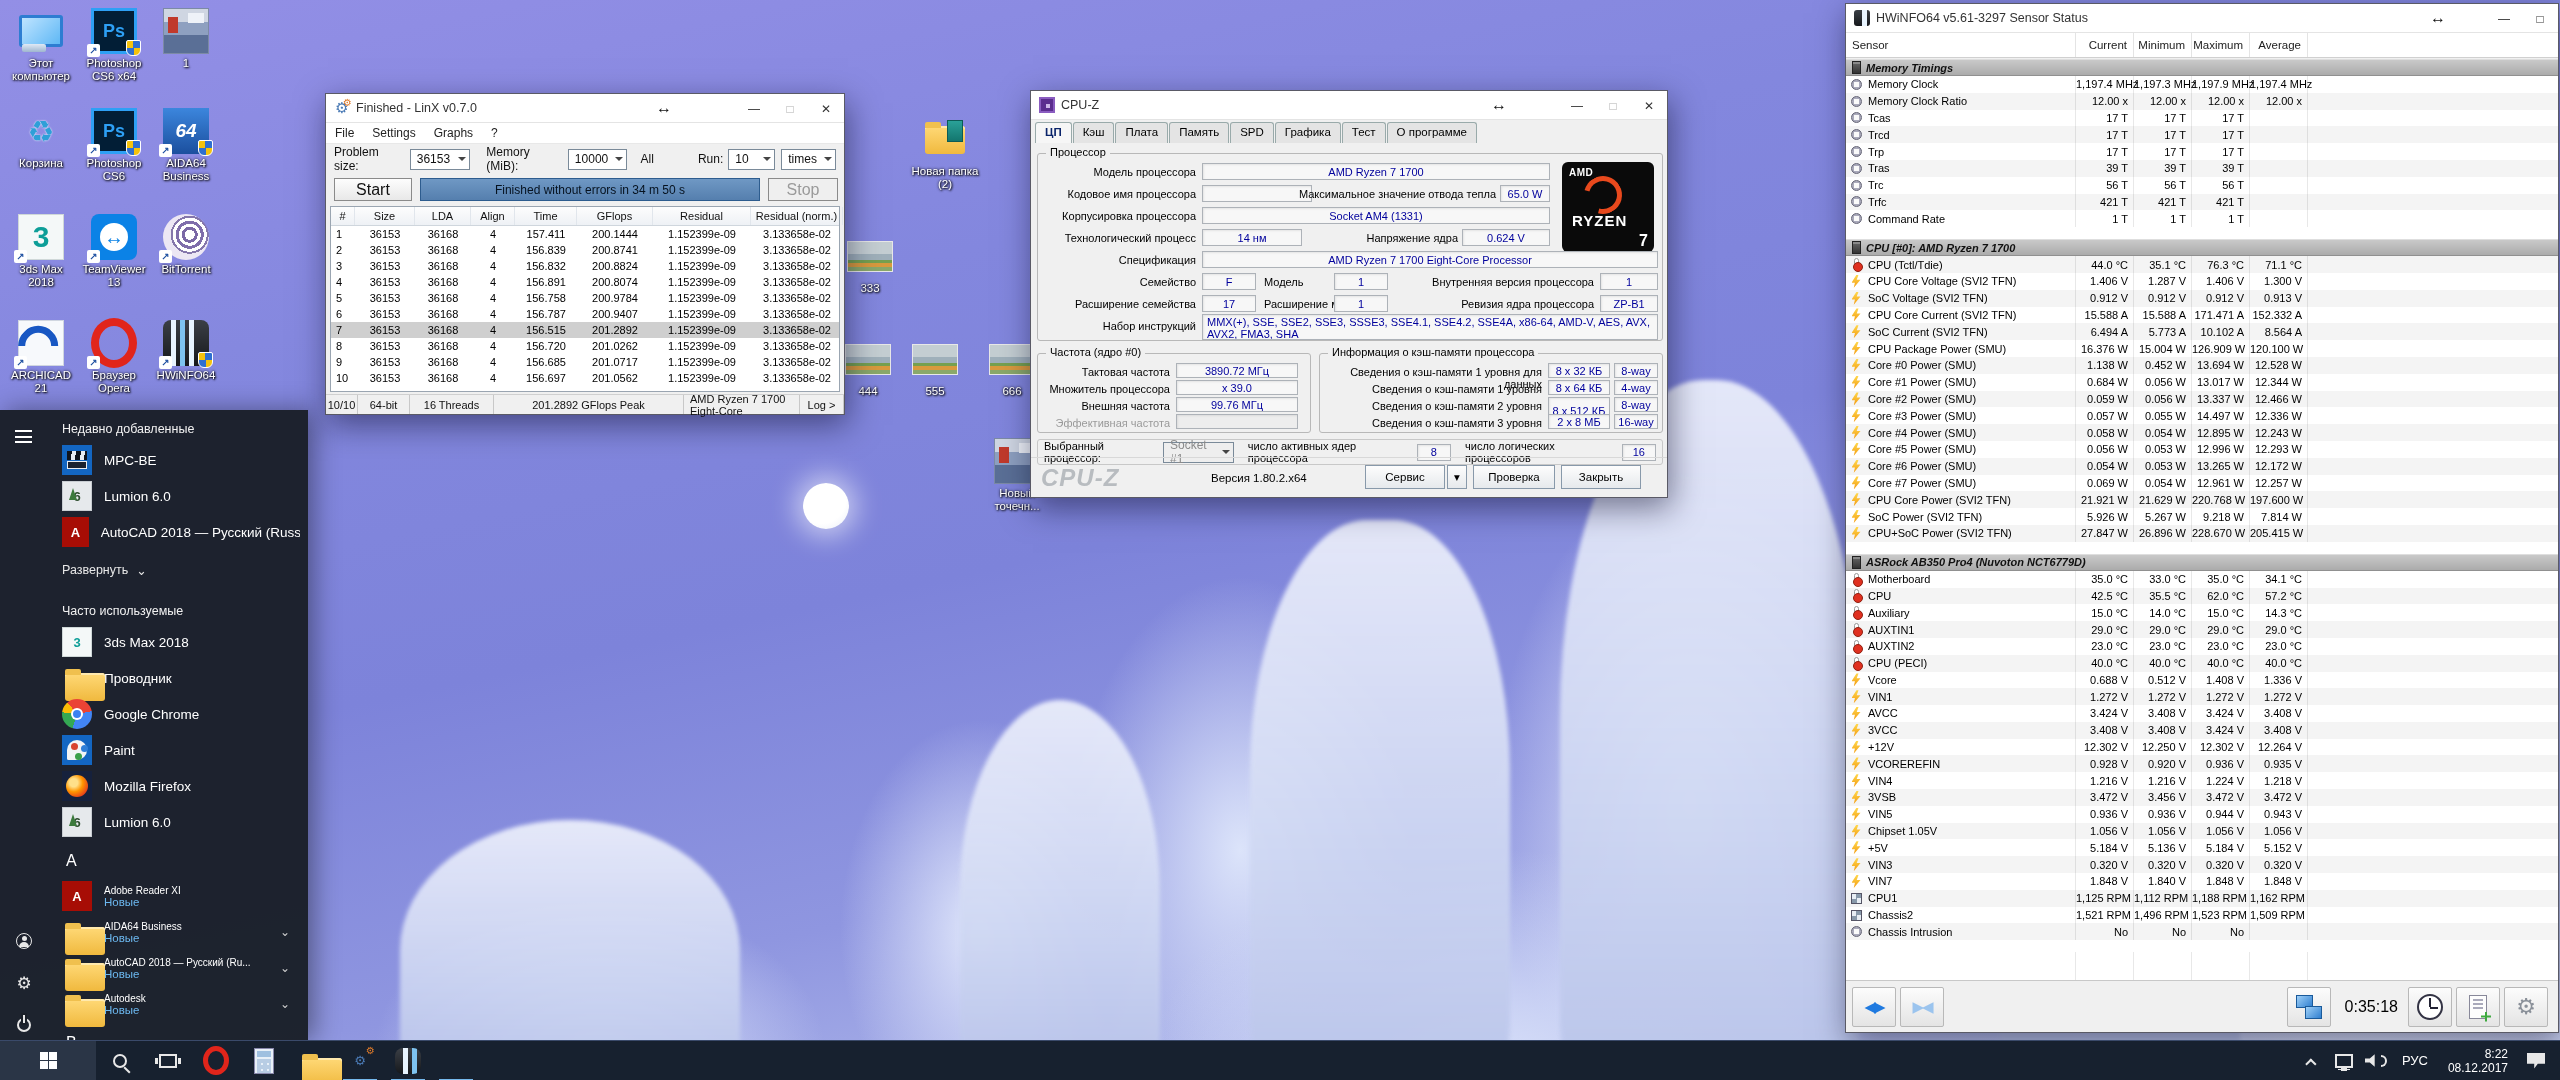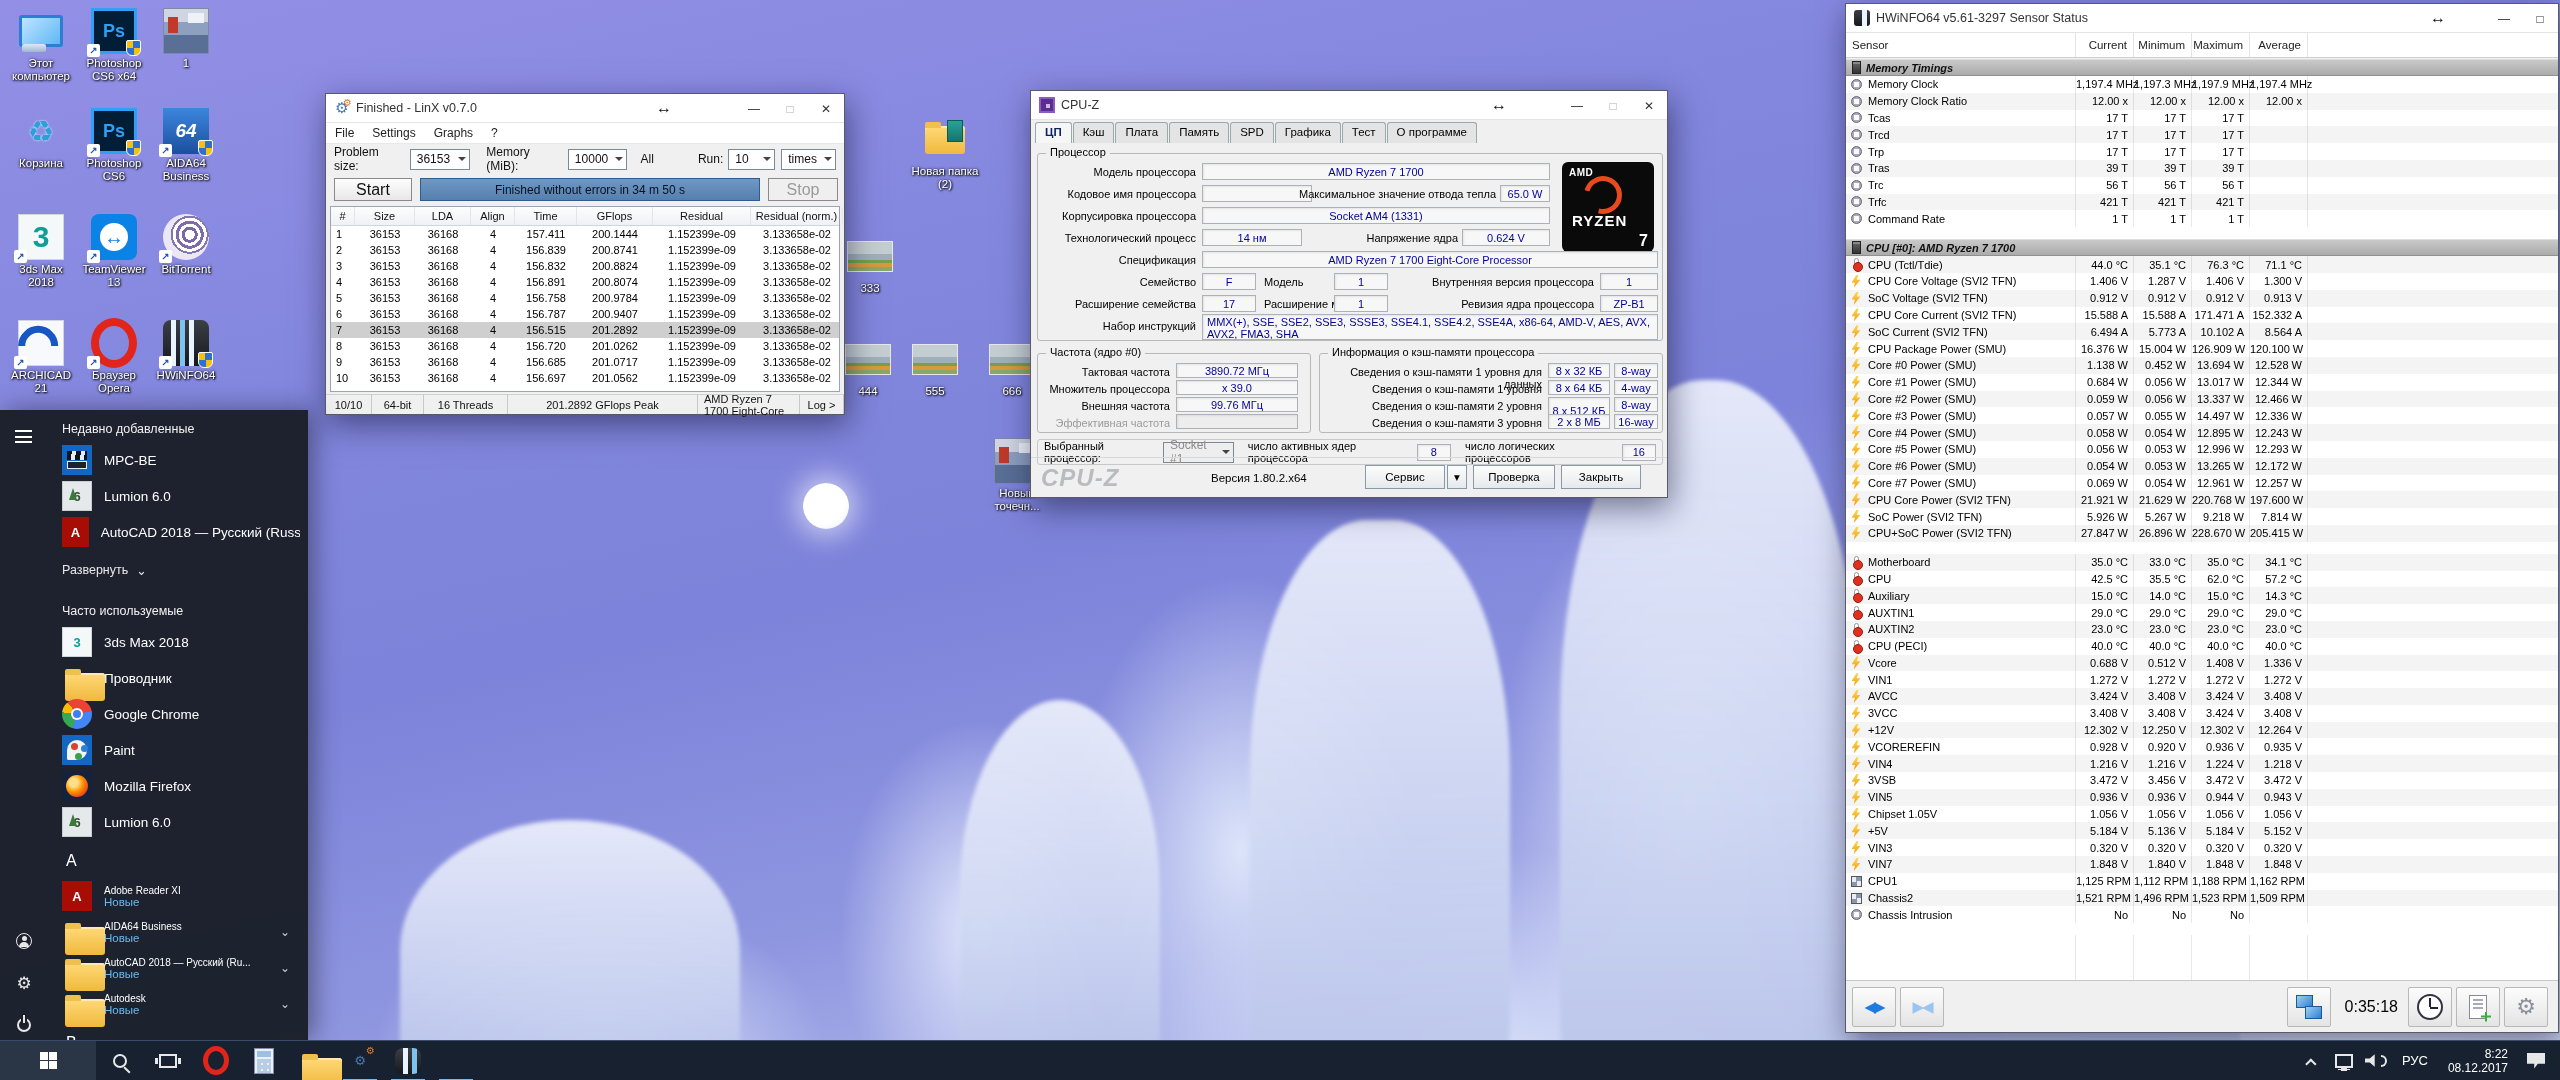--- a/index.html
+++ b/index.html
@@ -514,21 +514,21 @@
             <span>36168</span>
             <span>4</span>
             <span>156.697</span>
             <span>201.0562</span>
             <span>1.152399e-09</span>
             <span>3.133658e-02</span>
           </div>
         </div>
     </div>
     <div class="linx-status" id="linx-statusbar">
-        <span style="width: 46px;">10/10</span>
+        <span style="width: 32px;">10/10</span>
         <span style="width: 52px;">64-bit</span>
         <span style="width: 84px;">16 Threads</span>
         <span style="width: 190px;">201.2892 GFlops Peak</span>
         <span style="flex: 1 1 0%;">AMD Ryzen 7 1700 Eight-Core</span>
         <span style="width: 44px;">Log &gt;</span>
       </div>
   </div>
 
   <div class="win" style="left:1030px;top:90px;width:638px;height:408px;z-index:11;">
     <div class="titlebar">
@@ -928,20 +928,26 @@
           <span class="ricwrap">
             <span class="ric-volt"></span>
           </span>
           <span class="nm">CPU+SoC Power (SVI2 TFN)</span>
           <span class="v">27.847 W</span>
           <span class="v">26.896 W</span>
           <span class="v">228.670 W</span>
           <span class="v">205.415 W</span>
         </div>
         <div class="hw-gap"></div>
+        <div class="hw-sec">
+          <span class="ricwrap">
+            <span class="ric-chip"></span>
+          </span>
+          <span>ASRock AB350 Pro4 (Nuvoton NCT6779D)</span>
+        </div>
         <div class="hw-row">
           <span class="ricwrap">
             <span class="ric-temp"></span>
           </span>
           <span class="nm">Motherboard</span>
           <span class="v">35.0 °C</span>
           <span class="v">33.0 °C</span>
           <span class="v">35.0 °C</span>
           <span class="v">34.1 °C</span>
         </div>

